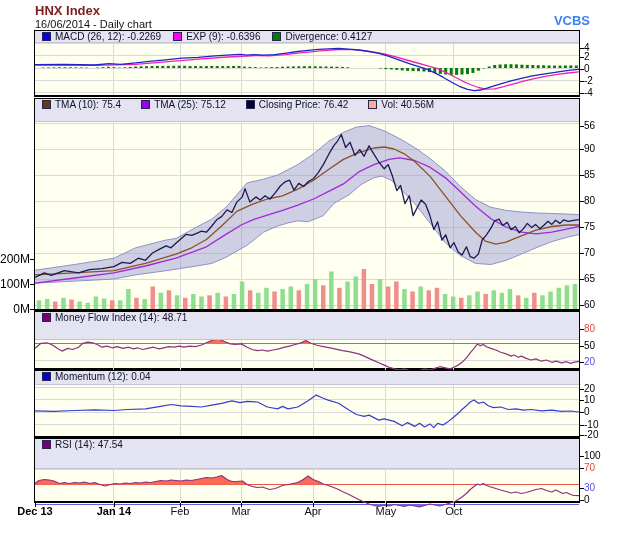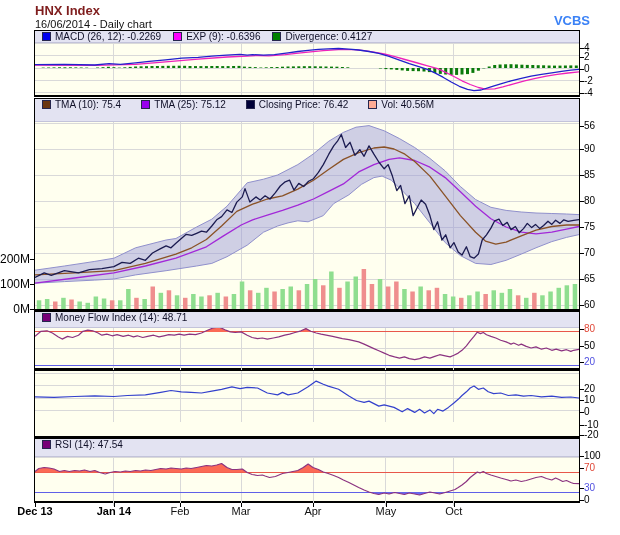--- a/index.html
+++ b/index.html
@@ -287,21 +287,21 @@
     <div class="ydash" style="top: 279.04px;"></div>
     <div class="ylab" style="top: 300.04px;">60</div>
     <div class="ydash" style="top: 305.04px;"></div>
     <div class="vlab" style="top: 304px;">0M</div>
     <div class="vdash" style="top: 309px;"></div>
     <div class="vlab" style="top: 279px;">100M</div>
     <div class="vdash" style="top: 284px;"></div>
     <div class="vlab" style="top: 254px;">200M</div>
     <div class="vdash" style="top: 259px;"></div>
     <div class="panel" style="top: 311px; height: 59px;">
-      <div class="legend" style="height: 16px; column-gap: 30px; align-items: flex-end;">
+      <div class="legend" style="height: 28px; column-gap: 30px; align-items: flex-end;">
         <span class="leg-item">
           <span class="swatch" style="background: rgb(119, 0, 119);"></span>
           <span class="leg-text">Money Flow Index (14): 48.71</span>
         </span>
       </div>
       <svg width="544" height="43">
         <line x1="78.9" y1="0" x2="78.9" y2="43" stroke="#d9d9d9" shape-rendering="crispEdges"></line>
         <line x1="145.0" y1="0" x2="145.0" y2="43" stroke="#d9d9d9" shape-rendering="crispEdges"></line>
         <line x1="206.0" y1="0" x2="206.0" y2="43" stroke="#d9d9d9" shape-rendering="crispEdges"></line>
         <line x1="278.0" y1="0" x2="278.0" y2="43" stroke="#d9d9d9" shape-rendering="crispEdges"></line>
@@ -317,20 +317,26 @@
         <polyline points="0.0,8.4 6.0,3.3 12.0,2.8 17.4,5.0 23.4,8.9 27.2,11.1 32.6,8.4 37.5,9.5 43.5,7.2 47.9,3.3 52.8,2.2 57.7,2.8 63.1,5.0 66.9,7.2 71.8,6.1 77.2,7.8 82.1,6.7 88.1,8.4 93.6,7.2 98.5,8.9 102.3,7.8 107.7,9.5 112.6,8.4 118.6,7.2 124.0,8.9 128.9,7.8 133.8,6.7 139.3,7.2 144.2,6.1 149.1,7.2 154.5,6.1 160.5,6.7 166.5,5.0 171.4,2.8 177.9,0.0 183.9,-1.1 189.9,1.7 195.3,3.9 200.2,4.5 206.2,3.9 212.2,7.2 217.1,9.5 222.5,10.6 227.4,10.0 232.3,11.1 238.3,10.0 243.7,8.9 249.7,7.2 254.6,6.1 260.0,4.5 266.0,2.8 270.9,0.6 275.8,3.3 281.2,5.0 286.1,6.1 297.6,8.4 307.4,10.6 313.9,11.7 323.7,13.9 329.1,16.1 334.0,18.4 338.9,20.6 343.8,22.8 349.2,25.1 354.1,27.3 359.6,28.9 364.5,30.1 369.4,28.9 374.3,30.6 379.7,31.7 384.6,30.6 389.5,28.9 394.9,30.1 399.8,28.4 404.7,26.7 410.2,27.8 415.1,28.9 418.9,27.3 423.2,25.1 427.0,22.3 431.4,17.8 435.2,12.8 439.0,8.4 442.3,4.2 445.5,5.6 448.3,4.5 451.5,6.7 455.9,8.4 460.8,10.0 465.7,12.2 471.1,13.9 476.0,16.1 478.7,15.0 483.6,17.3 486.3,16.1 491.2,18.4 496.1,20.0 501.0,18.9 506.5,21.2 511.4,20.0 516.8,22.3 521.2,21.2 526.6,22.8 531.5,21.7 535.8,23.4 538.6,22.3 544.0,21.3" fill="none" stroke="#8b3380" stroke-width="1.2" stroke-linejoin="round"></polyline>
       </svg>
     </div>
     <div class="ylab" style="top: 324px; color: rgb(224, 72, 56);">80</div>
     <div class="ydash" style="top: 329px;"></div>
     <div class="ylab" style="top: 340.598px;">50</div>
     <div class="ydash" style="top: 345.598px;"></div>
     <div class="ylab" style="top: 357.299px; color: rgb(80, 80, 224);">20</div>
     <div class="ydash" style="top: 362.299px;"></div>
     <div class="panel" style="top: 370px; height: 68px;">
+      <div class="legend" style="height: 14px; column-gap: 30px;">
+        <span class="leg-item">
+          <span class="swatch" style="background: rgb(0, 0, 204);"></span>
+          <span class="leg-text">Momentum (12): 0.04</span>
+        </span>
+      </div>
       <svg width="544" height="51">
         <line x1="78.9" y1="0" x2="78.9" y2="51" stroke="#d9d9d9" shape-rendering="crispEdges"></line>
         <line x1="145.0" y1="0" x2="145.0" y2="51" stroke="#d9d9d9" shape-rendering="crispEdges"></line>
         <line x1="206.0" y1="0" x2="206.0" y2="51" stroke="#d9d9d9" shape-rendering="crispEdges"></line>
         <line x1="278.0" y1="0" x2="278.0" y2="51" stroke="#d9d9d9" shape-rendering="crispEdges"></line>
         <line x1="350.9" y1="0" x2="350.9" y2="51" stroke="#d9d9d9" shape-rendering="crispEdges"></line>
         <line x1="418.9" y1="0" x2="418.9" y2="51" stroke="#d9d9d9" shape-rendering="crispEdges"></line>
         <line x1="0" y1="2.0" x2="544" y2="2.0" stroke="#d9d9d9" shape-rendering="crispEdges"></line>
         <line x1="0" y1="14.5" x2="544" y2="14.5" stroke="#d9d9d9" shape-rendering="crispEdges"></line>
         <line x1="0" y1="27.0" x2="544" y2="27.0" stroke="#d9d9d9" shape-rendering="crispEdges"></line>
@@ -343,21 +349,21 @@
     <div class="ydash" style="top: 389px;"></div>
     <div class="ylab" style="top: 394.5px;">10</div>
     <div class="ydash" style="top: 399.5px;"></div>
     <div class="ylab" style="top: 407px;">0</div>
     <div class="ydash" style="top: 412px;"></div>
     <div class="ylab" style="top: 419.5px;">-10</div>
     <div class="ydash" style="top: 424.5px;"></div>
     <div class="ylab" style="top: 430px;">-20</div>
     <div class="ydash" style="top: 435px;"></div>
     <div class="panel" style="top: 438px; height: 65px;">
-      <div class="legend" style="height: 18px; column-gap: 30px;">
+      <div class="legend" style="height: 30px; column-gap: 30px;">
         <span class="leg-item">
           <span class="swatch" style="background: rgb(119, 0, 119);"></span>
           <span class="leg-text">RSI (14): 47.54</span>
         </span>
       </div>
       <svg width="544" height="49">
         <line x1="78.9" y1="0" x2="78.9" y2="49" stroke="#d9d9d9" shape-rendering="crispEdges"></line>
         <line x1="145.0" y1="0" x2="145.0" y2="49" stroke="#d9d9d9" shape-rendering="crispEdges"></line>
         <line x1="206.0" y1="0" x2="206.0" y2="49" stroke="#d9d9d9" shape-rendering="crispEdges"></line>
         <line x1="278.0" y1="0" x2="278.0" y2="49" stroke="#d9d9d9" shape-rendering="crispEdges"></line>

